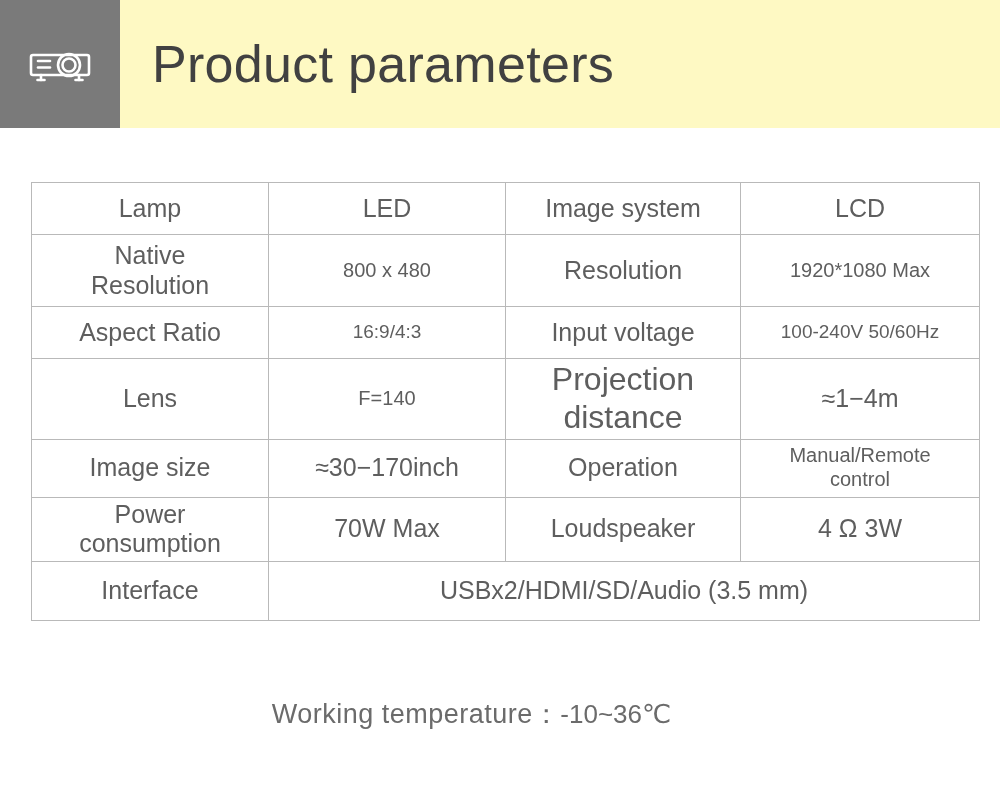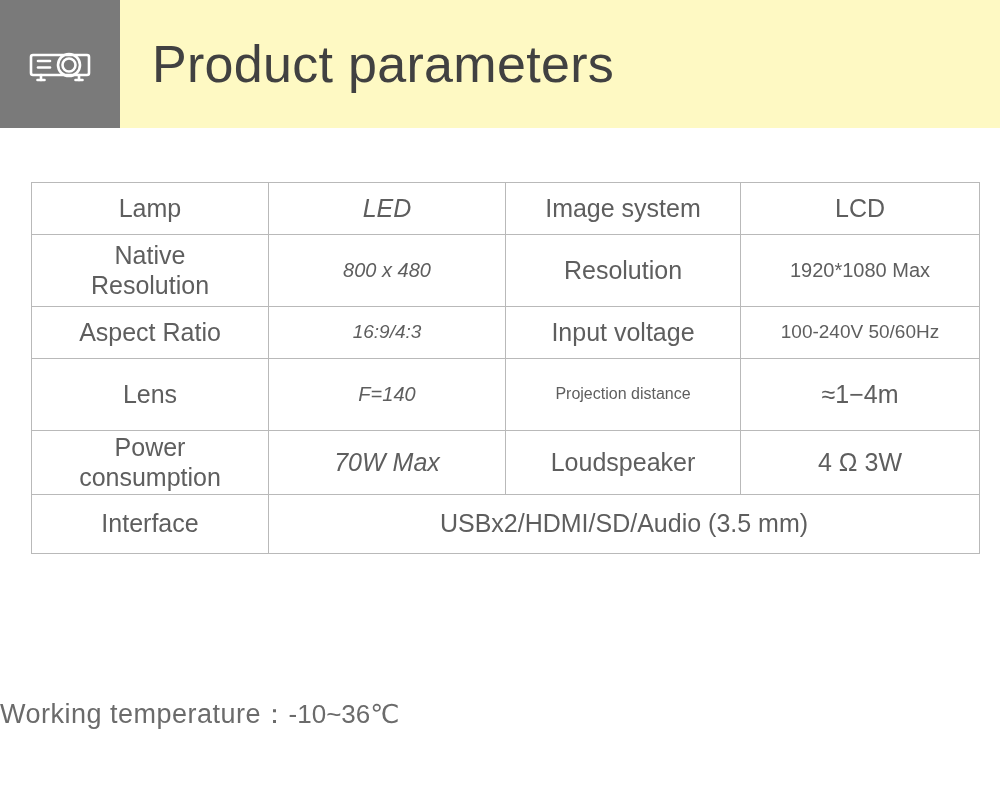--- a/index.html
+++ b/index.html
@@ -33,44 +33,44 @@
   }
   .spec-table td{
     border:1px solid #b9b9b9;
     text-align:center;
     vertical-align:middle;
     color:#5e5e5e;
     padding:2px 4px;
     line-height:1.18;
   }
   .c1{width:228px;}
-  .c2{width:228px;font-style:italic;}
+  .c2{width:228px;}
   .c3{width:226px;}
   .c4{width:230px;}
 
   .lbl      {font-size:25px;margin-top:34px;}
-  .lbl-sm   {font-size:16px;}
+  .lbl-sm   {font-size:32px;}
   .val      {font-size:25px;}
   .val-sm   {font-size:20px;margin-top:22px;}
   .val-xs   {font-size:19px;}
   .val-lg   {font-size:28px;}
 
   .r-h  {height:52px;}
   .r-2  {height:72px;}
   .r-3  {height:52px;}
   .r-4  {height:72px;}
   .r-5  {height:58px;}
   .r-6  {height:59px;}
   .r-7  {height:59px;}
   .r-8  {height:59px;}
 
   
   .footer{
     position:absolute;left:0;top:696px;width:943px;
-    text-align:left;
+    text-align:center;
     font-size:27px;color:#6b6b6b;
     white-space:nowrap;
   }
   .footer .ft-label{letter-spacing:0.5px;}
   .footer .ft-value{font-size:26px;}
 </style>
 </head>
 <body>
 
 <div class="header">
@@ -115,20 +115,26 @@
       <td class="c4 val-xs">100-240V  50/60Hz</td>
     </tr>
 
     <tr class="r-4">
       <td class="c1 lbl">Lens</td>
       <td class="c2 val-sm">F=140</td>
       <td class="c3 lbl-sm">Projection  distance</td>
       <td class="c4 val">≈1−4m</td>
     </tr>
 
+    <tr class="r-5">
+      <td class="c1 lbl">Image size</td>
+      <td class="c2 val">≈30−170inch</td>
+      <td class="c3 lbl">Operation</td>
+      <td class="c4 val-sm">Manual/Remote<br>control</td>
+    </tr>
 
     <tr class="r-6">
       <td class="c1 lbl">Power<br>consumption</td>
       <td class="c2 val">70W Max</td>
       <td class="c3 lbl">Loudspeaker</td>
       <td class="c4 val">4 Ω 3W</td>
     </tr>
 
 
     <tr class="r-8">

